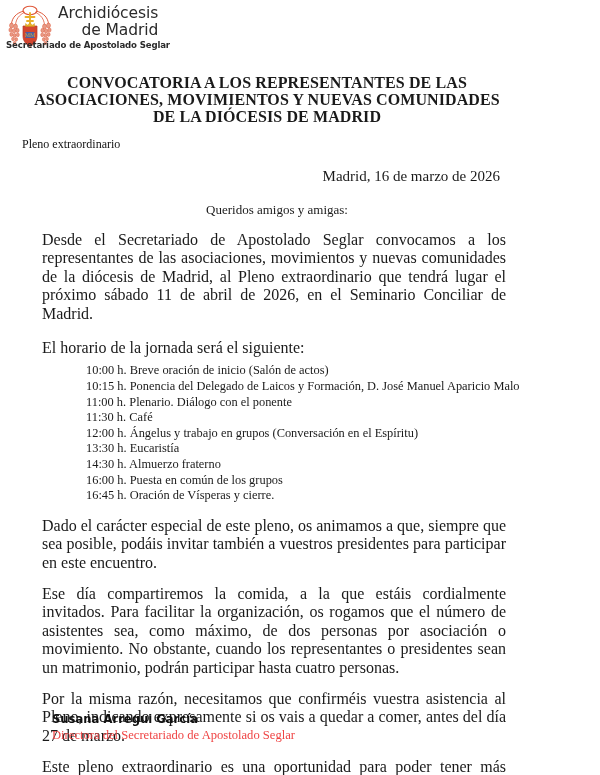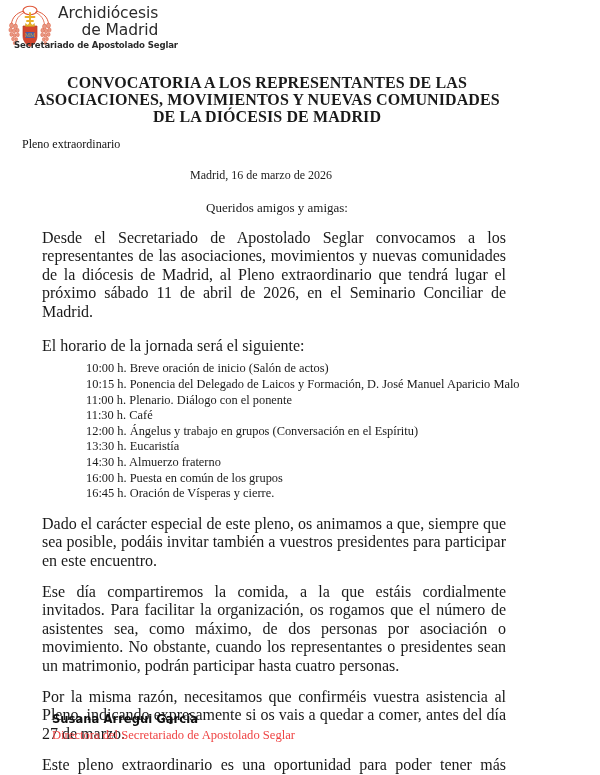--- a/index.html
+++ b/index.html
@@ -49,21 +49,21 @@
   .lh-line1, .lh-line2 {
     font-family: "DejaVu Sans", "Liberation Sans", sans-serif;
     font-size: 15.5px;
     line-height: 17px;
     color: #2b2b2b;
     letter-spacing: -0.1px;
   }
   .lh-line2 { text-align: right; }
   .lh-sub {
     position: absolute;
-    left: 14px;
+    left: 6px;
     top: 40px;
     font-family: "DejaVu Sans", "Liberation Sans", sans-serif;
     font-size: 8.6px;
     font-weight: bold;
     color: #2b2b2b;
     letter-spacing: -0.15px;
     white-space: nowrap;
     text-align: right;
   }
 
@@ -80,22 +80,22 @@
     letter-spacing: 0.1px;
     margin: 16px 12px 0 12px;
   }
   .subtitle {
     font-size: 12px;
     line-height: 20px;
     margin-top: 9px;
     color: #111;
   }
   .dateline {
-    text-align: center;
-    font-size: 12px;
+    text-align: right;
+    font-size: 15px;
     margin-top: 14px;
     padding-right: 12px;
   }
 
   .greeting {
     font-size: 13px;
     margin-top: 17px;
     padding-left: 20px;
     text-align: center;
   }

